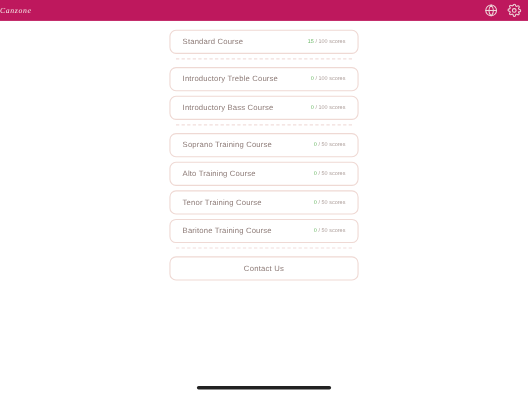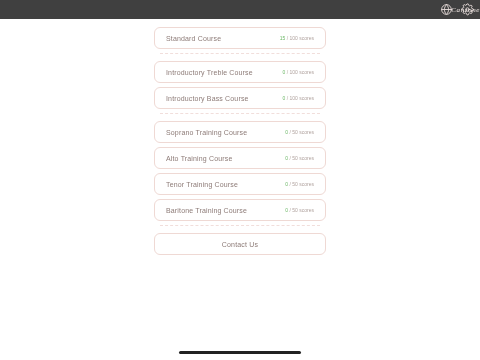--- a/index.html
+++ b/index.html
@@ -12,24 +12,24 @@
     background: #ffffff;
     font-family: "Liberation Sans", sans-serif;
     overflow: hidden;
     position: relative;
   }
 
   
   .header {
     position: relative;
     height: 19px;
-    background: #404040;
-    display: flex;
-    align-items: center;
-    justify-content: flex-end;
+    background: #be185d;
+    display: flex;
+    align-items: center;
+    justify-content: flex-start;
   }
   .header-title {
     font-size: 7px;
     letter-spacing: 0.6px;
     color: #f6ece9;
     font-family: "Liberation Serif", serif;
     font-style: italic;
     white-space: nowrap;
   }
   .header-actions {

